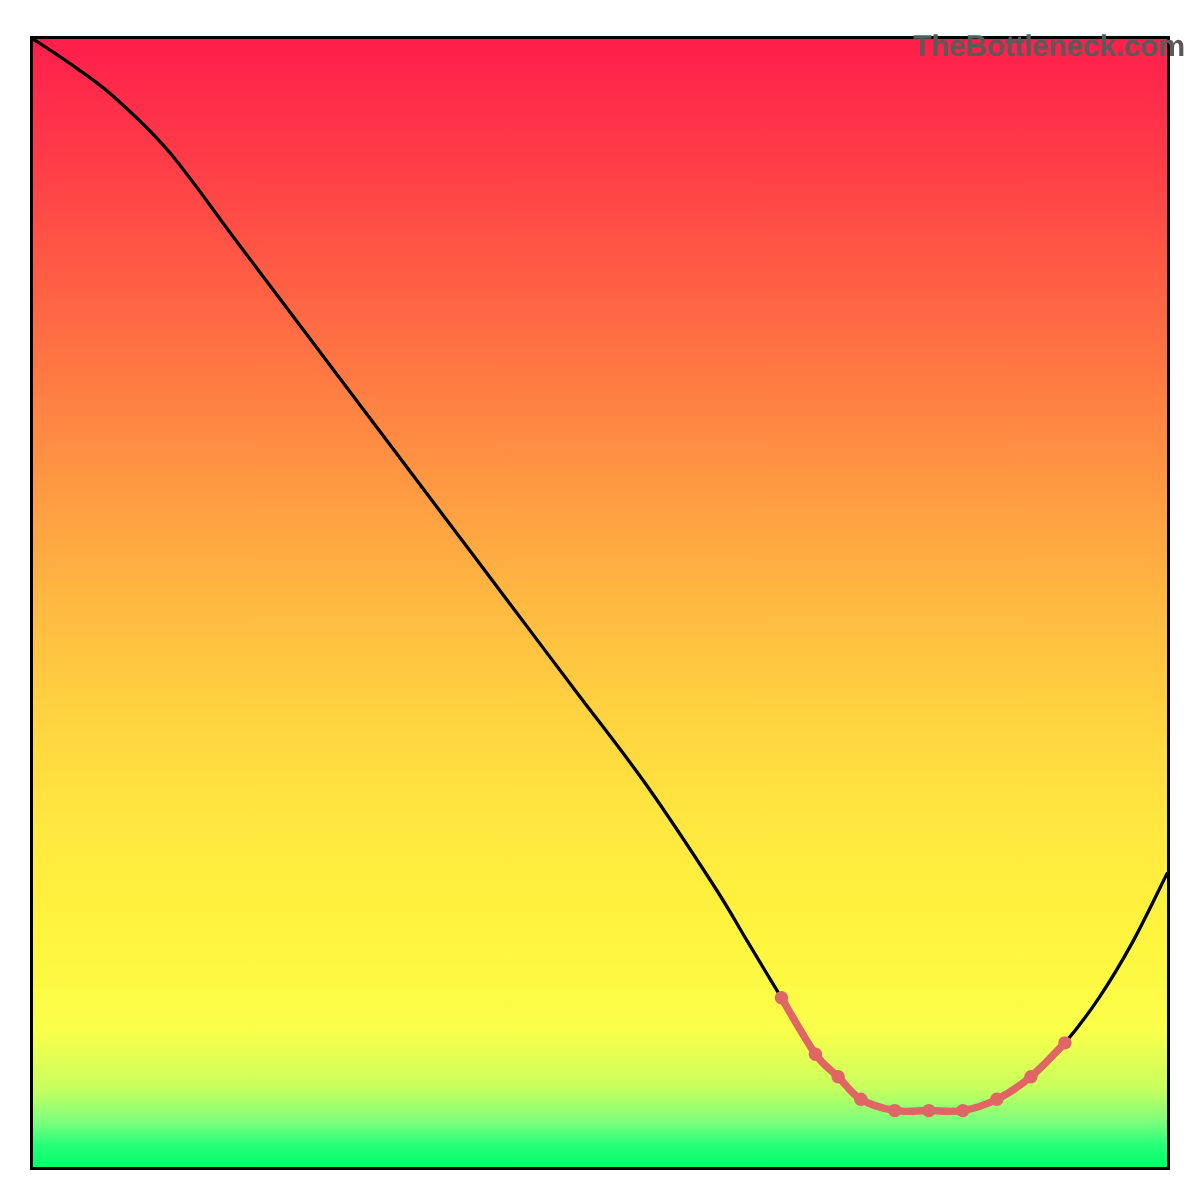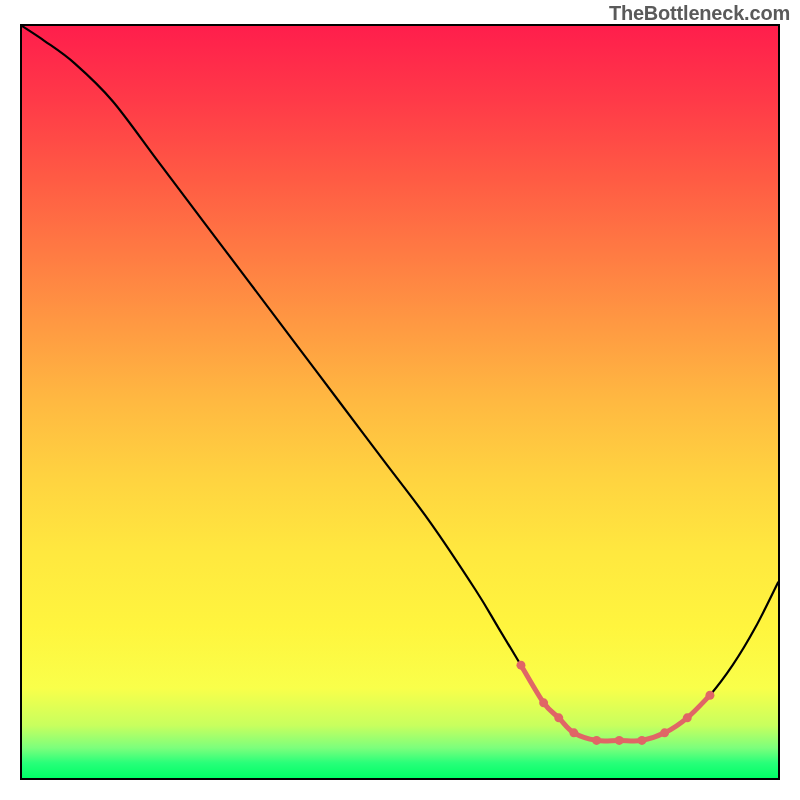--- a/index.html
+++ b/index.html
@@ -11,21 +11,21 @@
     overflow: hidden;
     font-family: Arial, Helvetica, sans-serif;
   }
   .chart-wrap {
     position: relative;
     width: 800px;
     height: 800px;
   }
   .watermark {
     position: absolute;
-    top: 2px;
+    top: 20px;
     right: 10px;
     font-size: 20px;
     font-weight: 600;
     color: #5a5a5a;
     letter-spacing: -0.2px;
     z-index: 30;
   }
   .plot-box {
     position: absolute;
     left: 20px;

